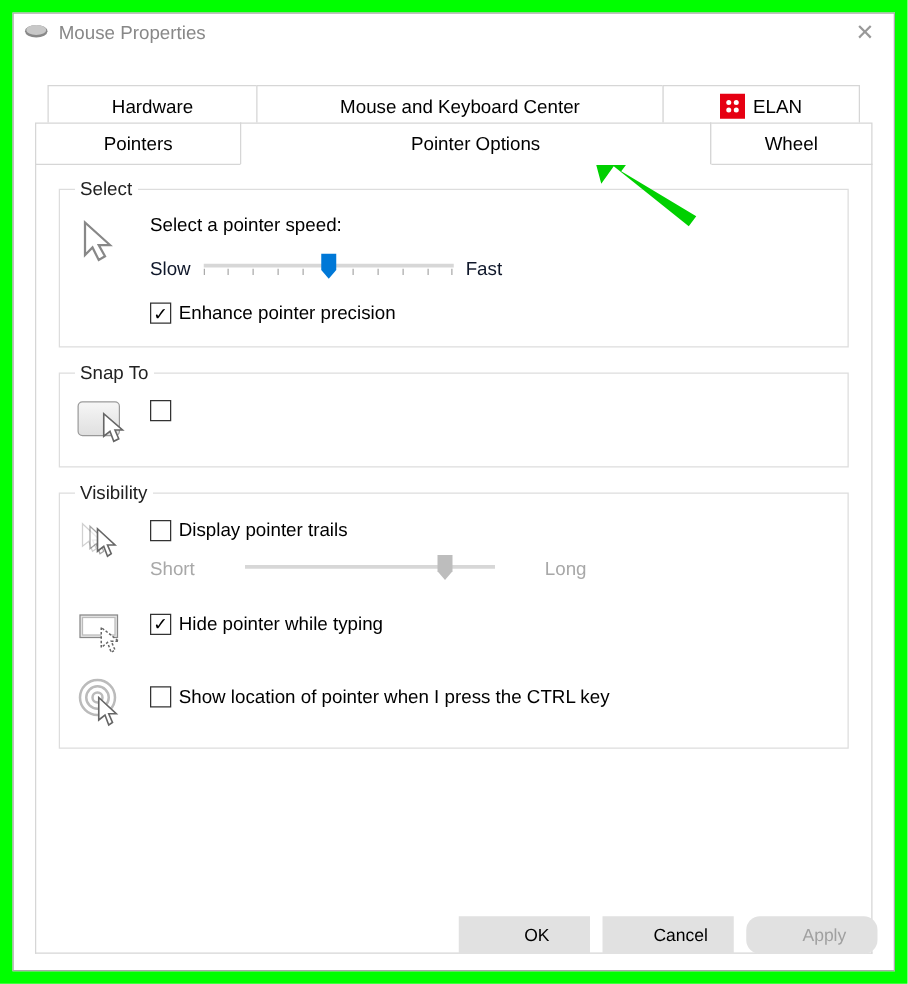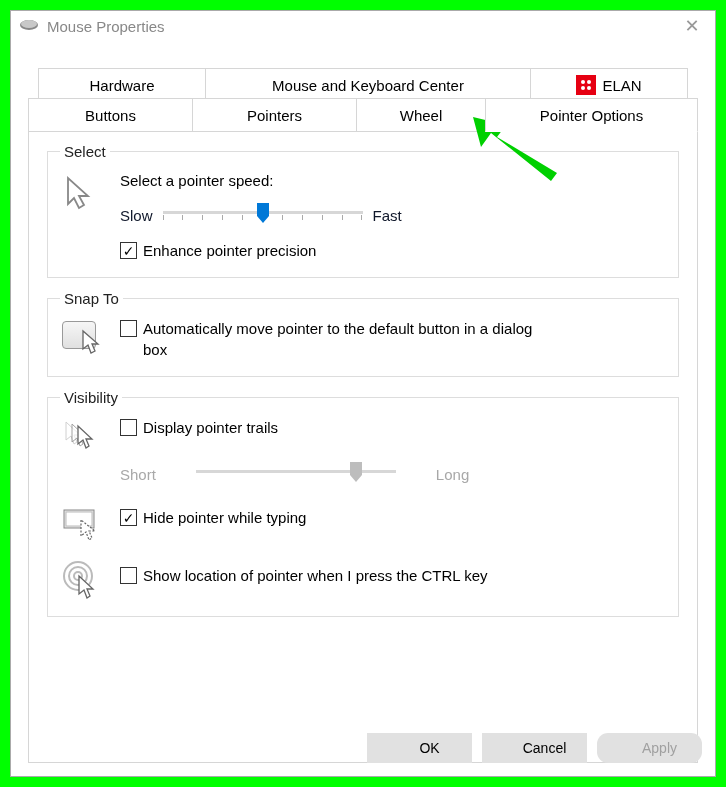--- a/index.html
+++ b/index.html
@@ -119,30 +119,27 @@
                 <circle cx="10" cy="4" r="2" fill="#fff"></circle>
                 <circle cx="4" cy="10" r="2" fill="#fff"></circle>
                 <circle cx="10" cy="10" r="2" fill="#fff"></circle>
               </svg>
             </span>
           <span>ELAN</span>
         </div>
       </div>
       <div class="tab-row2">
         <div class="tab" style="flex:0 0 165px">
-            <span>Buttons</span>
-          </div>
-        <div class="tab" style="flex:0 0 165px">
             <span>Pointers</span>
+          </div>
+        <div class="tab active" style="flex:1">
+            <span>Pointer Options</span>
           </div>
         <div class="tab" style="flex:0 0 130px">
             <span>Wheel</span>
-          </div>
-        <div class="tab active" style="flex:1">
-            <span>Pointer Options</span>
           </div>
       </div>
     </div>
 
     <div class="tab-body">
       <div style="height:560px; overflow:hidden;">
 
       <fieldset class="group">
         <legend>Select</legend>
         <div class="row">
@@ -193,21 +190,20 @@
             <div style="position:relative;width:44px;height:36px;">
               <div class="snap-icon-button"></div>
               <svg style="position:absolute;left:18px;top:8px" width="22" height="28" viewBox="0 0 22 28">
                     <path d="M3 2 L3 20 L8 16 L11 24 L15 22 L12 15 L18 15 Z" fill="#fff" stroke="#666" stroke-width="1.3"></path>
                   </svg>
             </div>
           </div>
           <div style="flex:1">
             <div class="checkbox" style="margin-top:0">
               <span class="check-box"></span>
-              <label style="max-width:400px;">Automatically move pointer to the default button in a dialog box</label>
             </div>
           </div>
         </div>
       </fieldset>
 
       <fieldset class="group">
         <legend>Visibility</legend>
 
         <div class="row">
           <div class="icon-col">
@@ -221,21 +217,21 @@
               <g transform="translate(12,4)">
                     <path d="M4 2 L4 20 L9 16 L12 24 L15 22 L12 15 L18 15 Z" fill="#fff" stroke="#666" stroke-width="1.3"></path>
                   </g>
             </svg>
           </div>
           <div style="flex:1">
             <div class="checkbox" style="margin-top:0">
               <span class="check-box"></span>
               <label>Display pointer trails</label>
             </div>
-            <div class="slider-wrap" style="margin-top:24px;gap:40px;">
+            <div class="slider-wrap" style="margin-top:8px;gap:40px;">
               <span class="slider-label dis">Short</span>
               <div class="slider-track">
                 <div class="slider-line"></div>
                 <div class="slider-thumb" style="left:80%">
                   <svg width="14" height="22" viewBox="0 0 14 22">
                         <path class="gray" d="M1 1 H13 V14 L7 21 L1 14 Z"></path>
                       </svg>
                 </div>
               </div>
               <span class="slider-label dis">Long</span>

